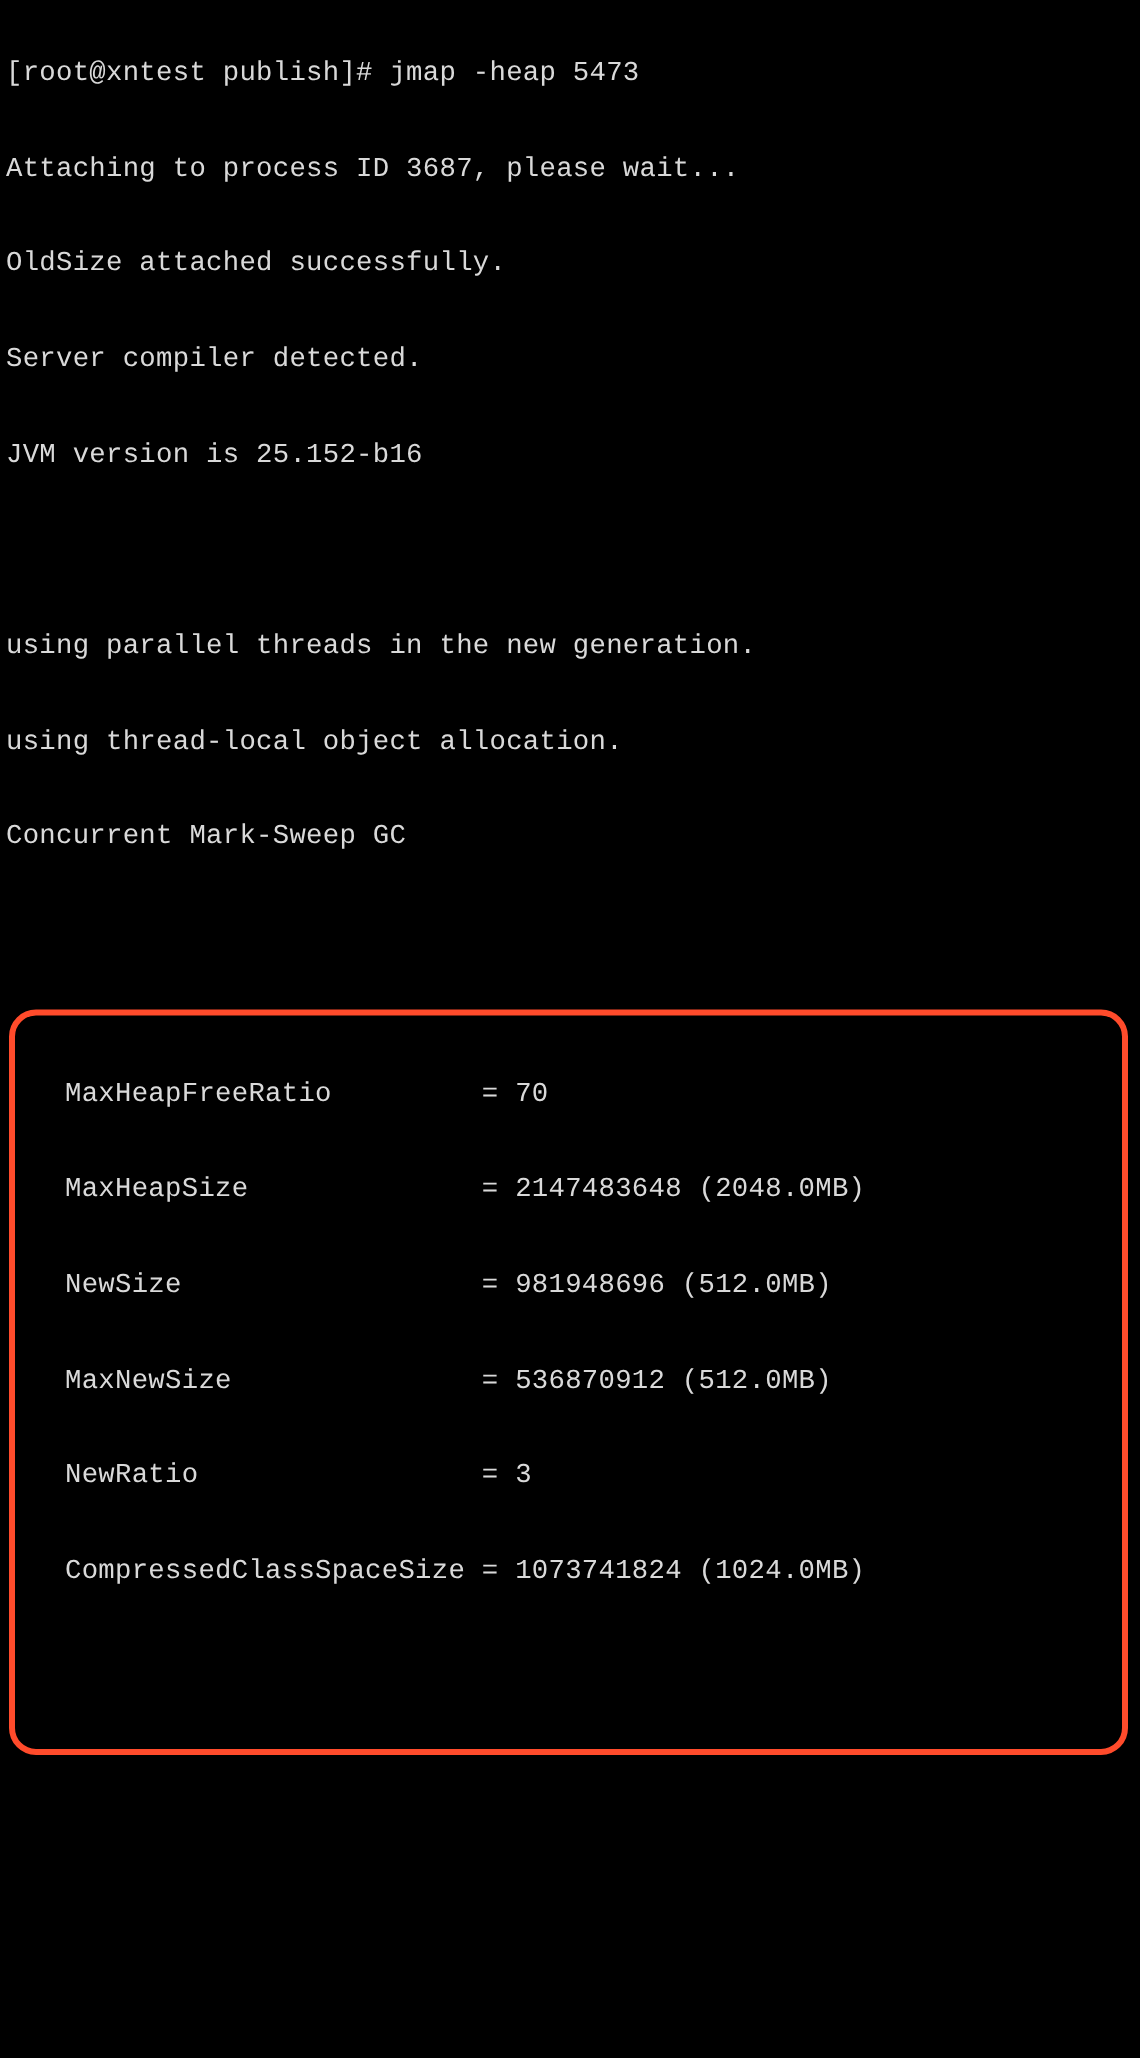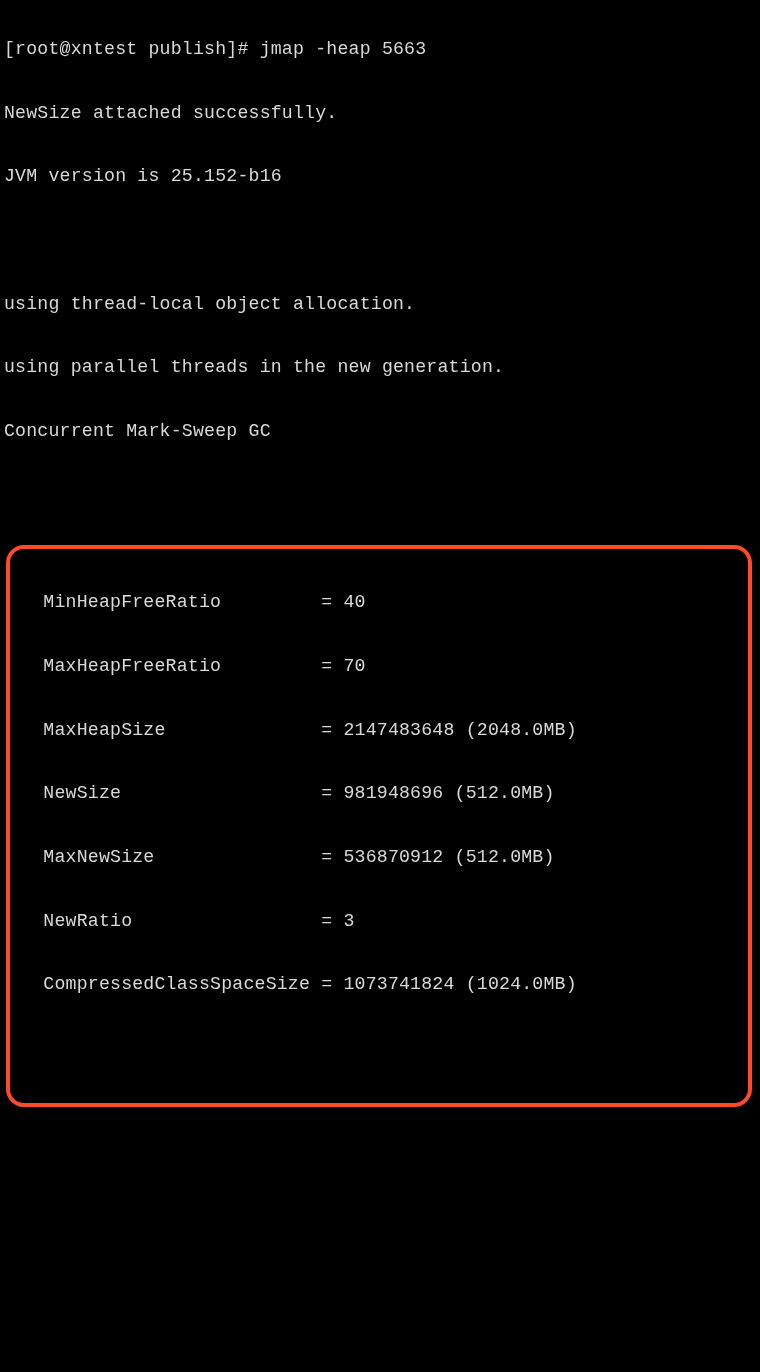--- a/index.html
+++ b/index.html
@@ -25,30 +25,31 @@
     border-radius: 18px;
     margin: 2px 4px 2px 2px;
     padding: 6px 0 6px 0;
   }
   
 </style>
 </head>
 <body>
 
 <div class="terminal">
-<span class="line">[root@xntest publish]# jmap -heap 5663</span>
-<span class="line">NewSize attached successfully.</span>
+<span class="line">[root@xntest publish]# jmap -heap 5473</span>
+<span class="line">Attaching to process ID 3687, please wait...</span>
+<span class="line">OldSize attached successfully.</span>
+<span class="line">Server compiler detected.</span>
 <span class="line">JVM version is 25.152-b16</span>
 <span class="line"> </span>
+<span class="line">using parallel threads in the new generation.</span>
 <span class="line">using thread-local object allocation.</span>
-<span class="line">using parallel threads in the new generation.</span>
 <span class="line">Concurrent Mark-Sweep GC</span>
 <span class="line"> </span>
 <div class="highlight-box">
-<span class="line">   MinHeapFreeRatio         = 40</span>
 <span class="line">   MaxHeapFreeRatio         = 70</span>
 <span class="line">   MaxHeapSize              = 2147483648 (2048.0MB)</span>
 <span class="line">   NewSize                  = 981948696 (512.0MB)</span>
 <span class="line">   MaxNewSize               = 536870912 (512.0MB)</span>
 <span class="line">   NewRatio                 = 3</span>
 <span class="line">   CompressedClassSpaceSize = 1073741824 (1024.0MB)</span>
 
 
 </div>
 

